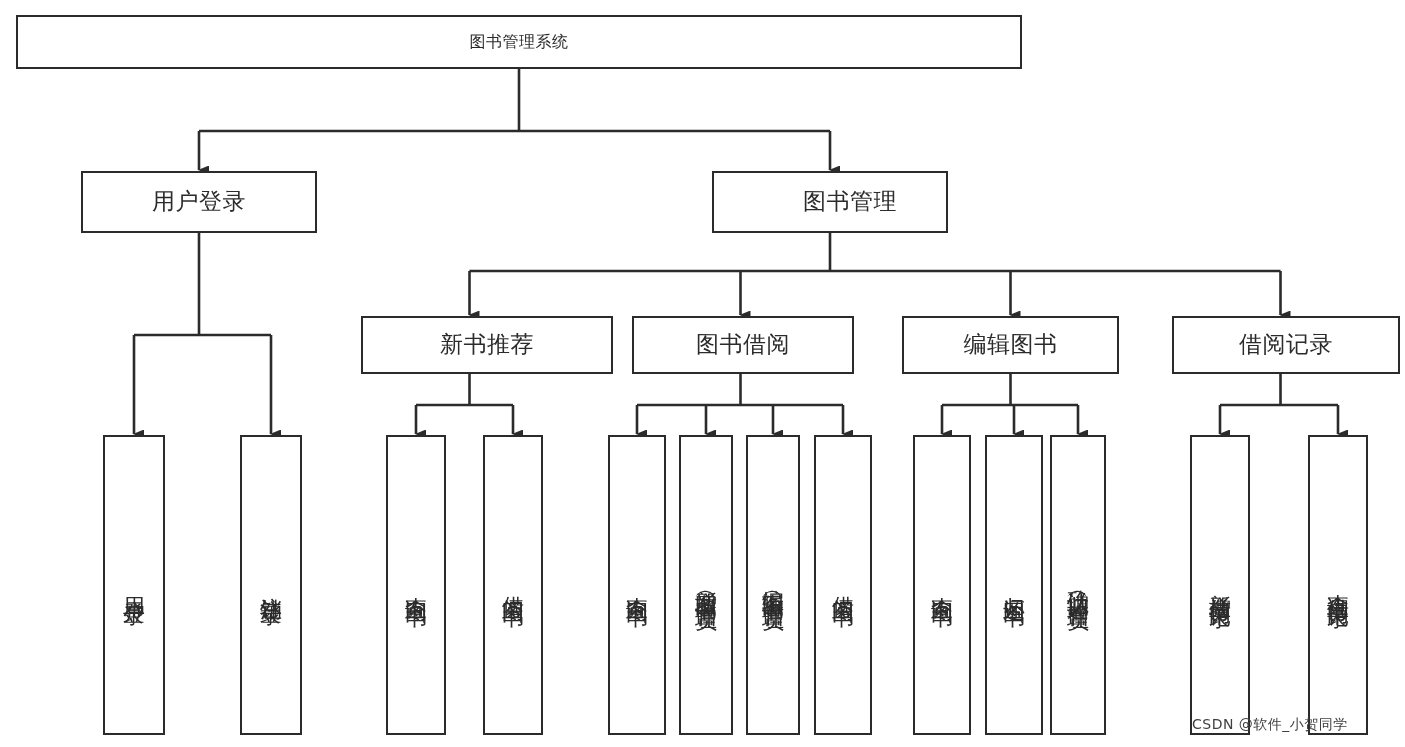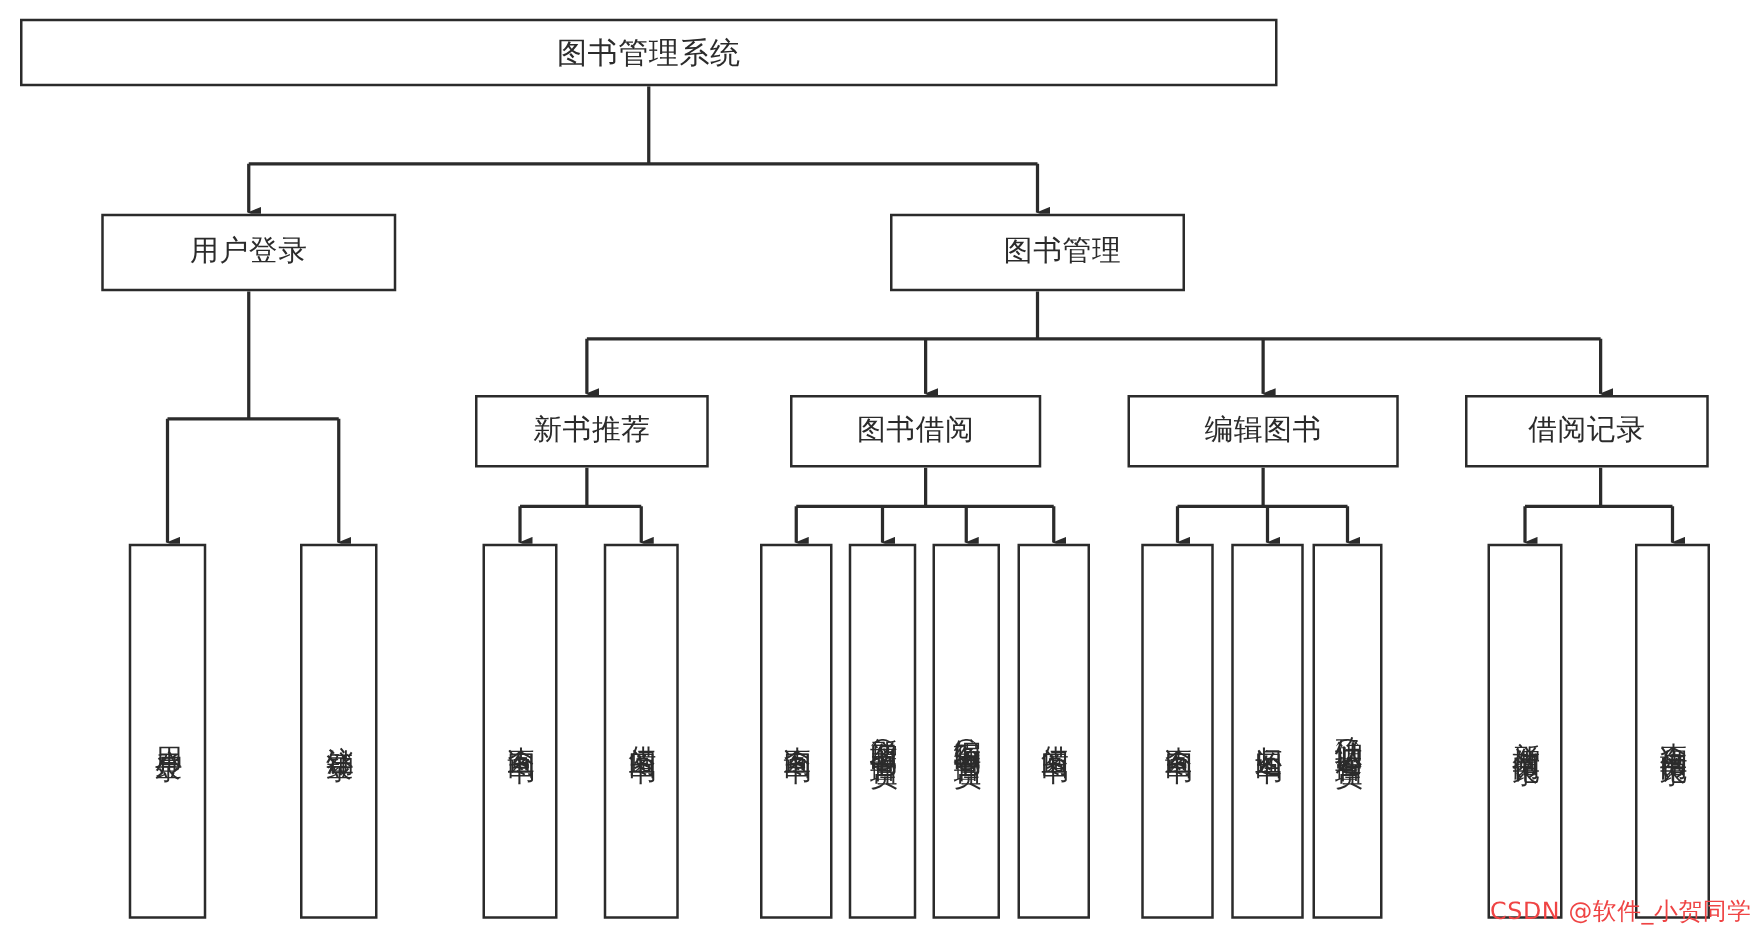--- a/index.html
+++ b/index.html
@@ -43,31 +43,31 @@
     white-space: nowrap;
     text-align: center;
   }
   .node-box.vertical .node-label {
     writing-mode: vertical-rl;
     text-orientation: upright;
     letter-spacing: 3px;
     font-size: 22px;
   }
   .node-box.level-0 .node-label {
-    font-size: 24px;
+    font-size: 16px;
     text-align: center;
   }
   .node-box.level-1 .node-label,
   .node-box.level-2 .node-label {
     font-size: 23px;
   }
   .watermark {
     position: absolute;
-    color: #ef4444;
-    font-size: 19px;
+    color: #404040;
+    font-size: 14px;
     white-space: nowrap;
     user-select: none;
     letter-spacing: 0.5px;
   }
 </style>
 </head>
 <body>
 
 <div id="diagram-root">
 
@@ -117,30 +117,30 @@
   <div id="node-layer">
       <div class="node-box level-0" style="left: 16px; top: 15px; width: 1006px; height: 54px;">
         <span class="node-label">图书管理系统</span>
       </div>
       <div class="node-box level-1" style="left: 81px; top: 171px; width: 236px; height: 62px;">
         <span class="node-label">用户登录</span>
       </div>
       <div class="node-box level-1" style="left: 712px; top: 171px; width: 236px; height: 62px; padding-left: 40px;">
         <span class="node-label">图书管理</span>
       </div>
-      <div class="node-box level-2" style="left: 380px; top: 316px; width: 187px; height: 58px;">
+      <div class="node-box level-2" style="left: 361px; top: 316px; width: 252px; height: 58px;">
         <span class="node-label">新书推荐</span>
       </div>
-      <div class="node-box level-2" style="left: 632px; top: 316px; width: 201px; height: 58px;">
+      <div class="node-box level-2" style="left: 632px; top: 316px; width: 222px; height: 58px;">
         <span class="node-label">图书借阅</span>
       </div>
       <div class="node-box level-2" style="left: 902px; top: 316px; width: 217px; height: 58px;">
         <span class="node-label">编辑图书</span>
       </div>
-      <div class="node-box level-2" style="left: 1172px; top: 316px; width: 195px; height: 58px;">
+      <div class="node-box level-2" style="left: 1172px; top: 316px; width: 228px; height: 58px;">
         <span class="node-label">借阅记录</span>
       </div>
       <div class="node-box level-3 vertical" style="left: 103px; top: 435px; width: 62px; height: 300px;">
         <span class="node-label">用户登录</span>
       </div>
       <div class="node-box level-3 vertical" style="left: 240px; top: 435px; width: 62px; height: 300px;">
         <span class="node-label">注销登录</span>
       </div>
       <div class="node-box level-3 vertical" style="left: 386px; top: 435px; width: 60px; height: 300px;">
         <span class="node-label">查询图书</span>

